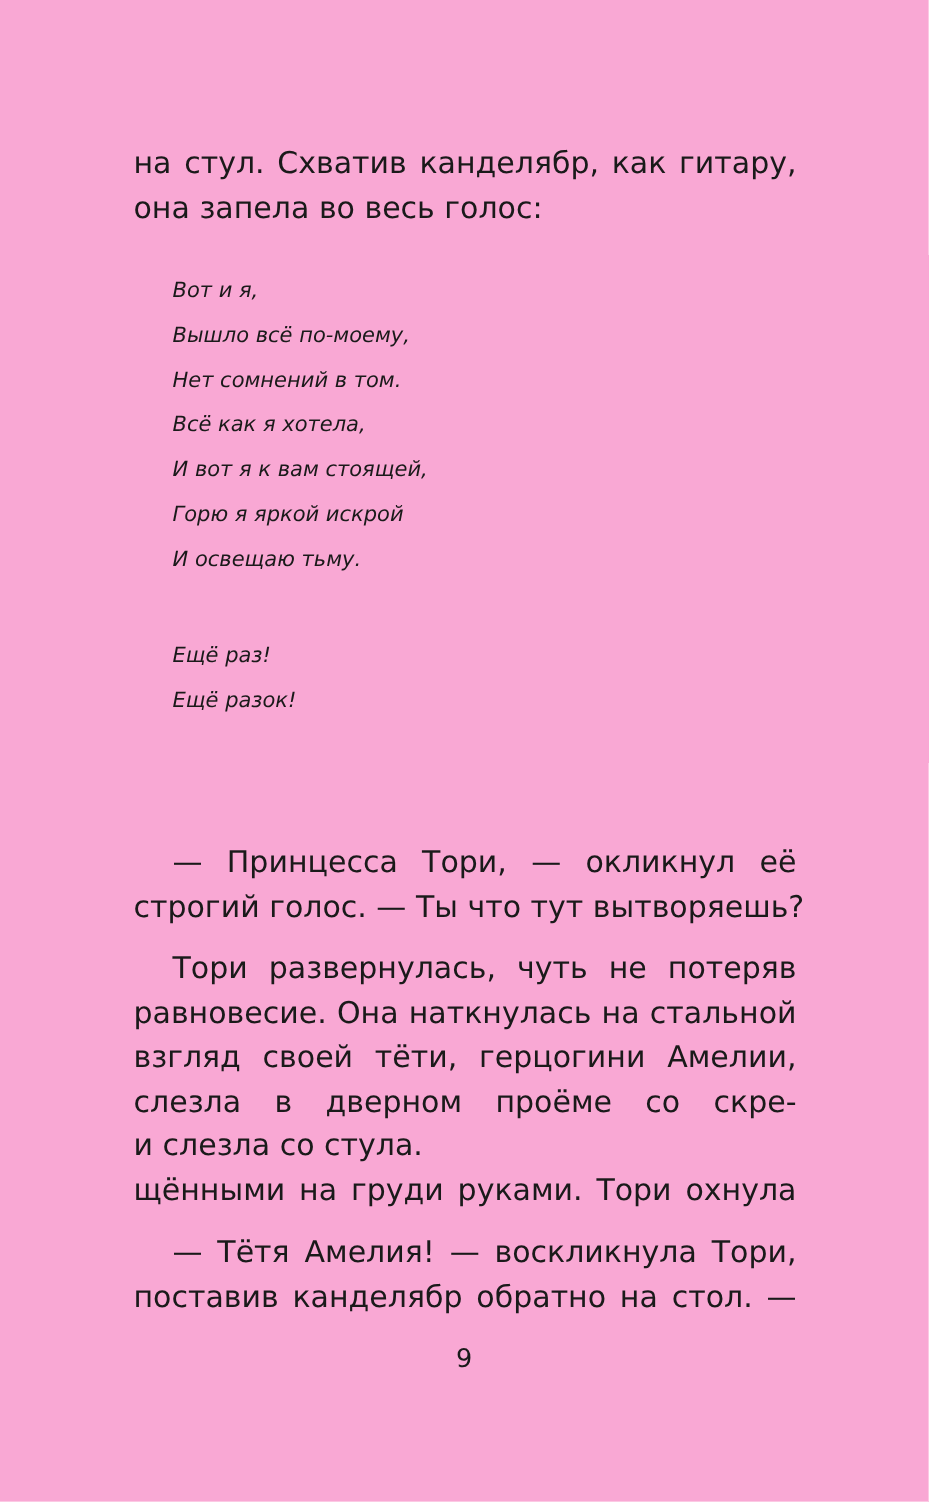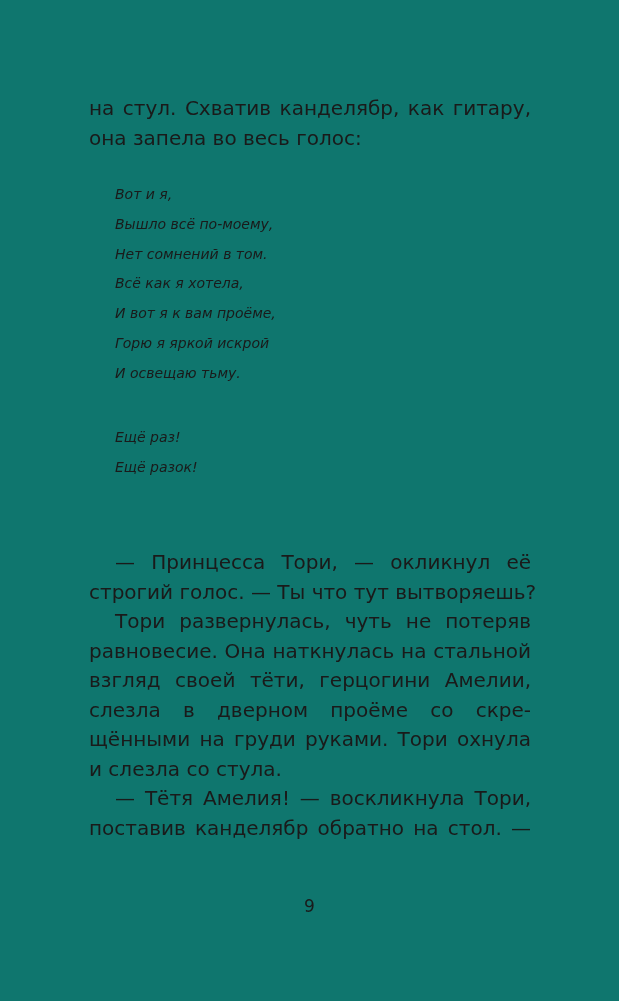--- a/index.html
+++ b/index.html
@@ -1,57 +1,57 @@
 <!DOCTYPE html>
 <html><head>
 <meta charset="utf-8">
 <style>
   html, body { margin:0; padding:0; background:#ffffff; }
   body { width:619px; height:1001px; position:relative; overflow:hidden; color:#1a1a1a; }
-  .page { position:absolute; left:0; top:0; width:619px; height:1001px; background:#0f766e; }
+  .page { position:absolute; left:0; top:0; width:619px; height:1001px; background:#f9a8d4; }
   .prose { position:absolute; left:89px; width:442px; font-family:"DejaVu Sans", sans-serif; font-size:20px; line-height:29.5px; }
   .line { display:block; white-space:nowrap; text-align:justify; text-align-last:justify; height:29.5px; }
   .line.last { text-align-last:left; }
-  .line.indent { padding-left:26px; }
+  .line.indent { padding-left:26px;margin-top:12px; }
   .verse { position:absolute; left:115px; font-family:"DejaVu Sans", sans-serif; font-style:italic; font-size:14px; line-height:29.8px; }
   .verse .vline { display:block; white-space:nowrap; height:29.8px; }
   .pagenum { position:absolute; left:0; width:619px; top:896px; text-align:center; font-family:"DejaVu Sans", sans-serif; font-size:17px; }
 </style>
 </head>
 <body>
 
 <div class="page">
 
   <div class="prose" style="top:94px;">
     <span class="line">на стул. Схватив канделябр, как гитару,</span>
     <span class="line last">она запела во весь голос:</span>
   </div>
 
   <div class="verse" style="top:180px;">
     <span class="vline">Вот и я,</span>
     <span class="vline">Вышло всё по-моему,</span>
     <span class="vline">Нет сомнений в том.</span>
     <span class="vline">Всё как я хотела,</span>
-    <span class="vline">И вот я к вам проёме,</span>
+    <span class="vline">И вот я к вам стоящей,</span>
     <span class="vline">Горю я яркой искрой</span>
     <span class="vline">И освещаю тьму.</span>
   </div>
 
   <div class="verse" style="top:423px;font-style:italic;">
     <span class="vline">Ещё раз!</span>
     <span class="vline">Ещё разок!</span>
   </div>
 
   <div class="prose" style="top:548px;">
     <span class="line indent">— Принцесса Тори, — окликнул её</span>
     <span class="line">строгий голос. — Ты что тут вытворяешь?</span>
     <span class="line indent">Тори развернулась, чуть не потеряв</span>
     <span class="line">равновесие. Она наткнулась на стальной</span>
     <span class="line">взгляд своей тёти, герцогини Амелии,</span>
     <span class="line">слезла в дверном проёме со скре-</span>
+    <span class="line last">и слезла со стула.</span>
     <span class="line">щёнными на груди руками. Тори охнула</span>
-    <span class="line last">и слезла со стула.</span>
     <span class="line indent">— Тётя Амелия! — воскликнула Тори,</span>
     <span class="line">поставив канделябр обратно на стол. —</span>
   </div>
 
   <div class="pagenum">9</div>
 </div>
 
 </body></html>

